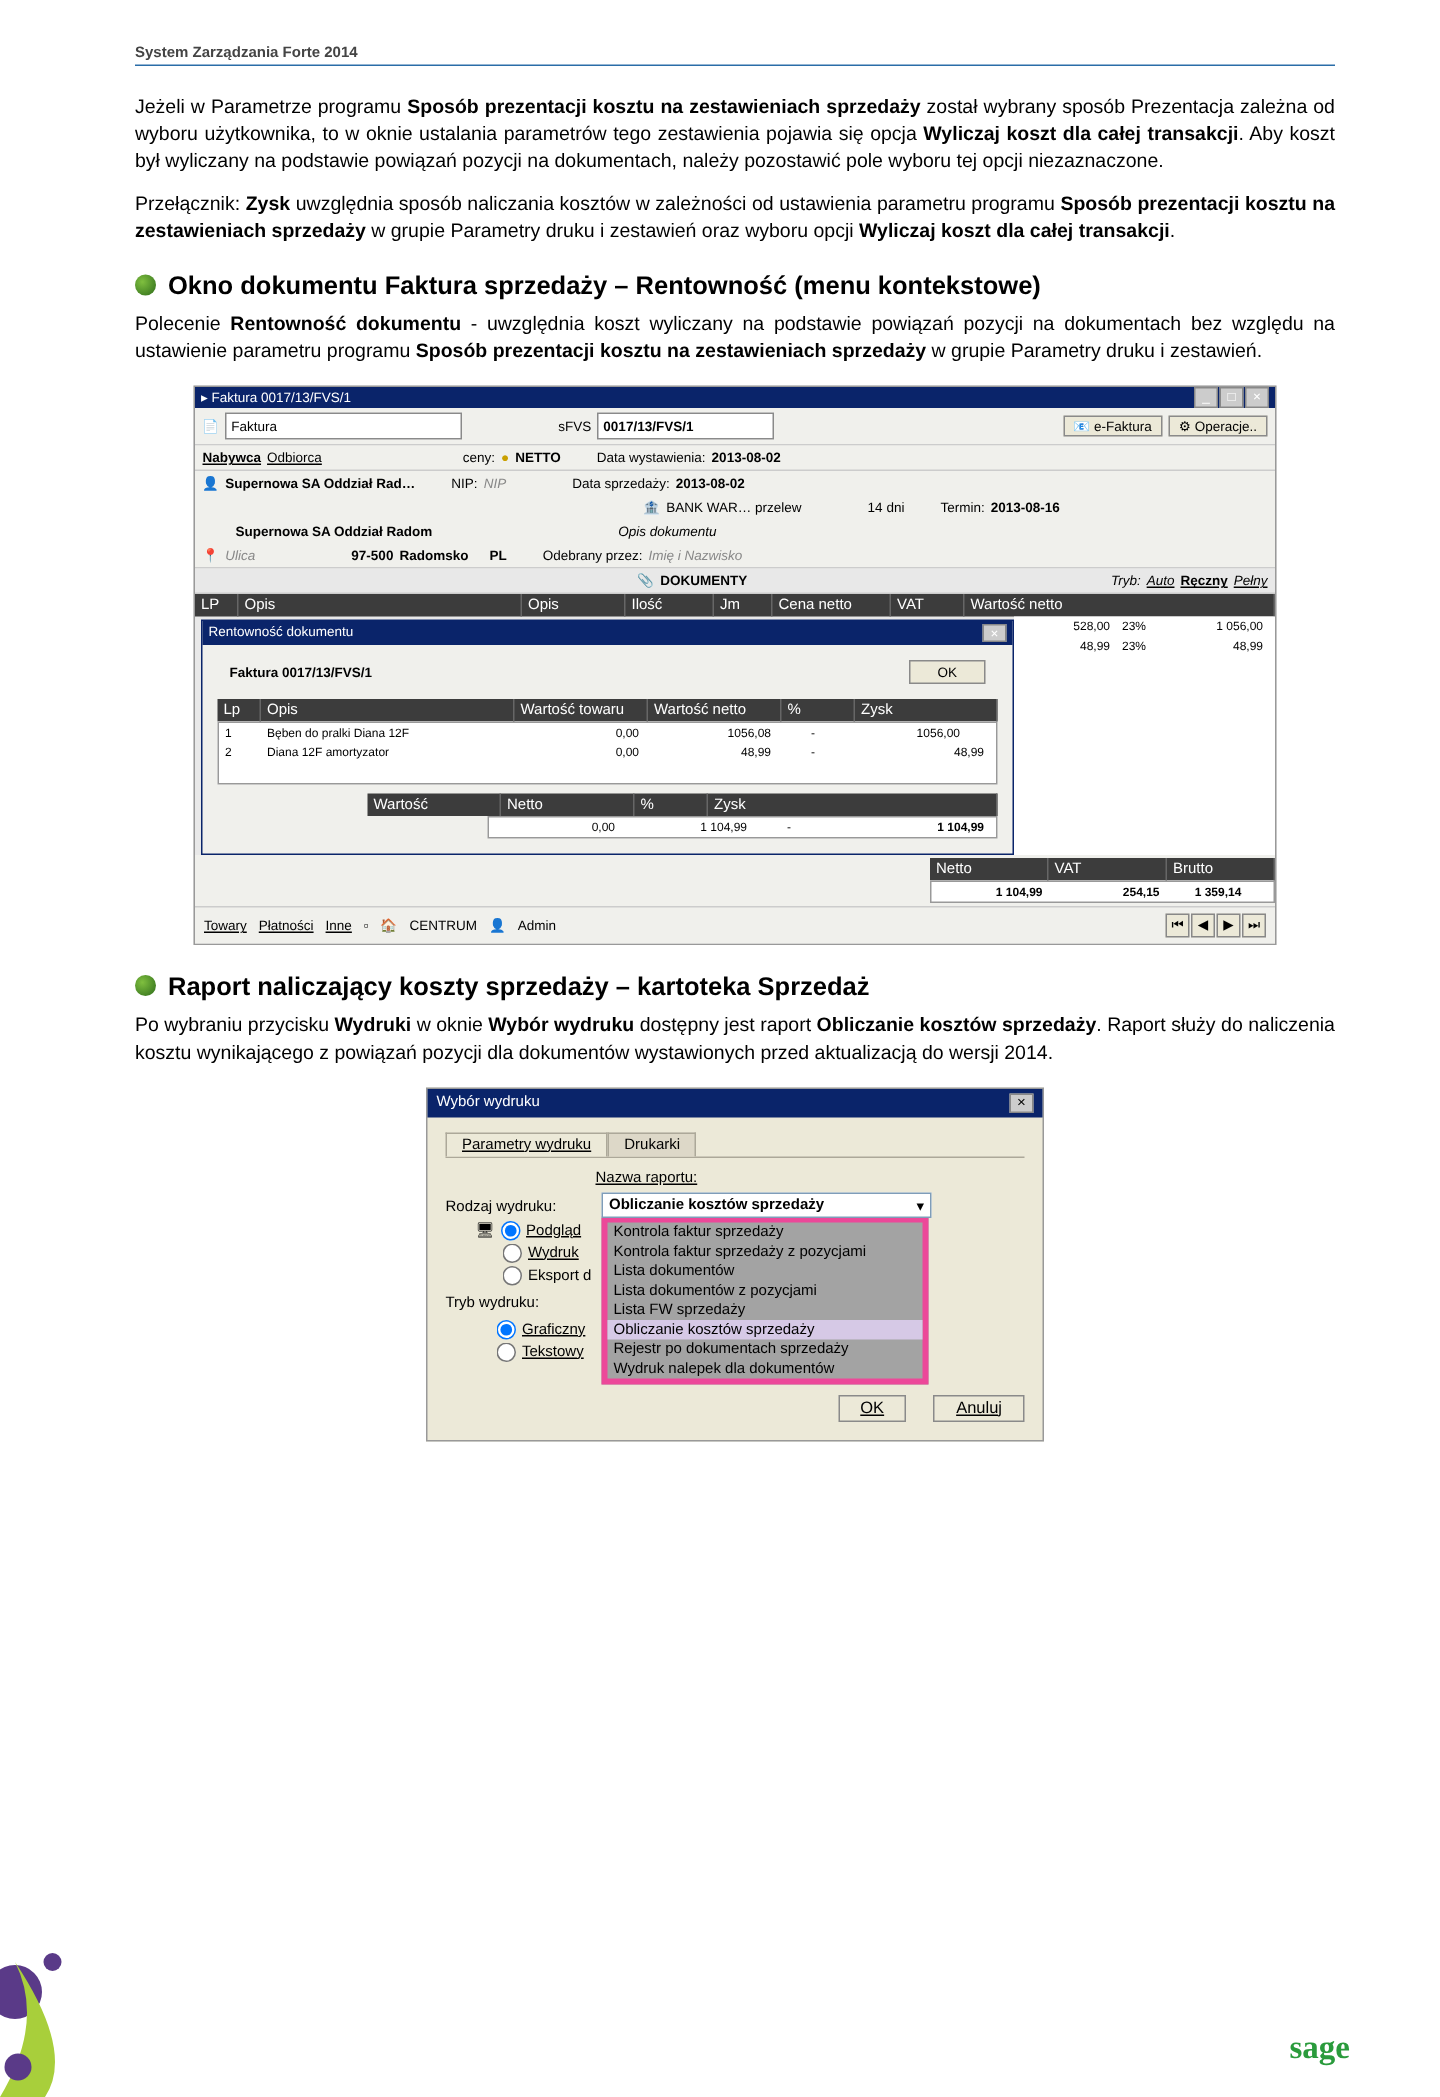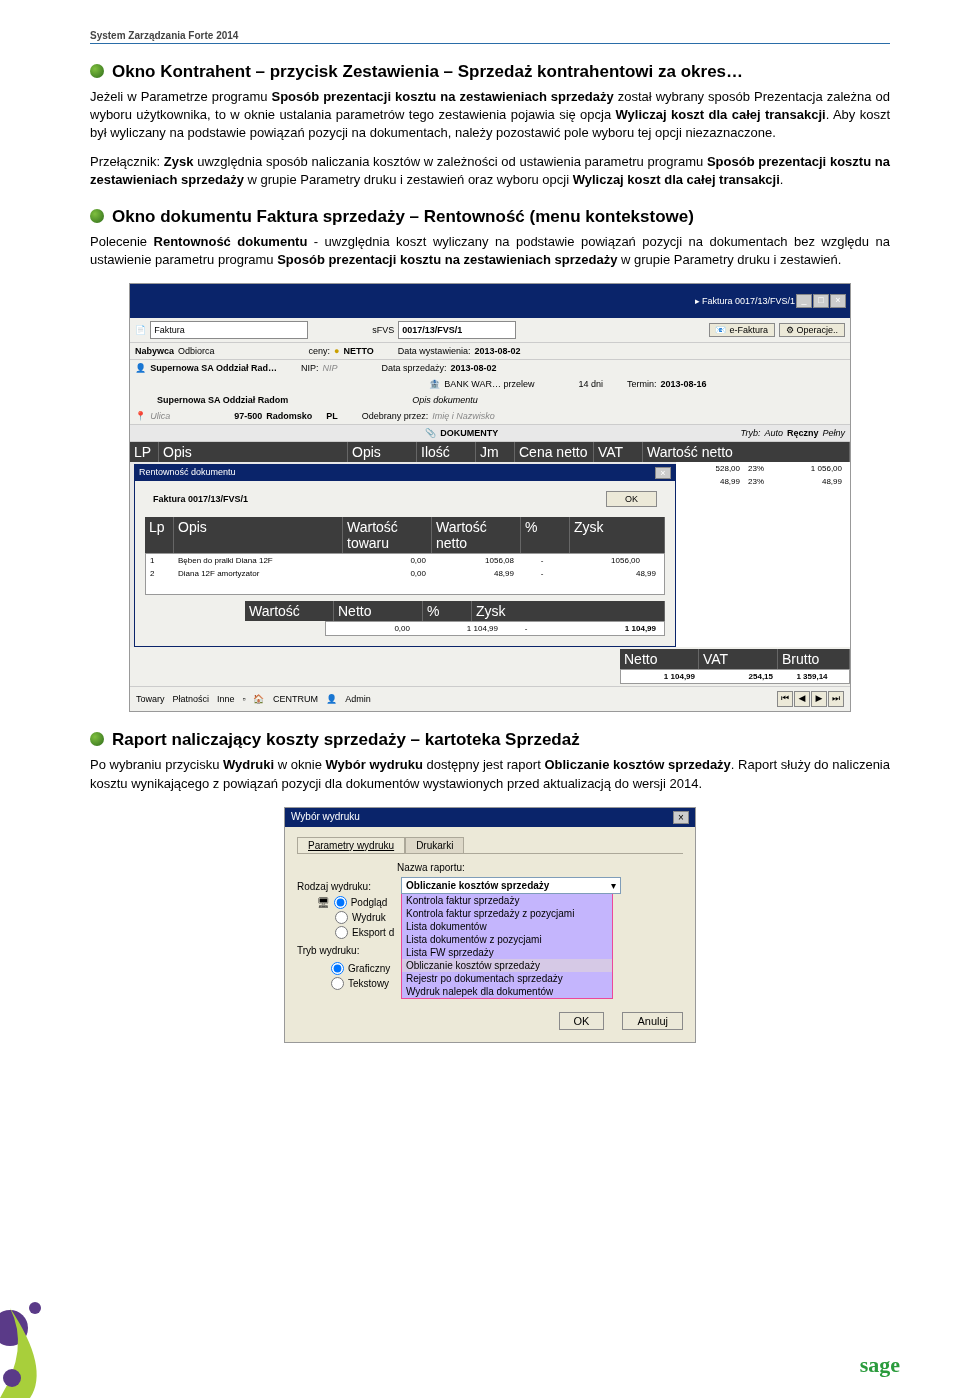--- a/index.html
+++ b/index.html
@@ -9,67 +9,63 @@
   .h2{font-size:17px;font-weight:bold;color:#000;margin:0 0 6px 0;display:flex;align-items:flex-start;gap:8px}
   .bullet{width:14px;height:14px;border-radius:50%;background:radial-gradient(circle at 35% 35%,#7fbf3f,#2d6b1a);flex-shrink:0;margin-top:2px}
   .para{font-size:13px;line-height:1.4;margin:0 0 10px 0;text-align:justify}
   .para b{font-weight:bold}
   .bold{font-weight:bold}
   .fig{display:block;margin:14px auto;border:1px solid #999;background:#eee}
   .fig1{width:720px}
   .fig2{width:410px}
   
   .sc1{font-size:9px;color:#000;background:#e8e8e8}
-  .sc1 .title{background:#0a246a;color:#fff;padding:10px 4px;display:flex;justify-content:flex-end;align-items:center}
+  .sc1 .title{background:#0a246a;color:#fff;padding:0 4px;display:flex;justify-content:space-between;align-items:center}
   .sc1 .wbtns span{display:inline-block;width:14px;height:12px;background:#ccc;border:1px solid #888;margin-left:1px;text-align:center;line-height:10px}
   .sc1 .row{display:flex;align-items:center;gap:4px;padding:3px 5px;background:#f0f0ec;border-bottom:1px solid #ccc;flex-wrap:wrap}
   .sc1 .fld{background:#fff;border:1px solid #8a8a8a;padding:1px 3px;height:14px;display:inline-flex;align-items:center}
   .sc1 .btn{background:#ece9d8;border:1px solid #8a8a8a;padding:1px 6px}
-  .sc1 .tabhead{background:#3c3c3c;color:#fff;display:flex;font-size:14px}
+  .sc1 .tabhead{background:#3c3c3c;color:#fff;display:flex;font-size:10px}
   .sc1 .tabhead div{padding:2px 4px;border-right:1px solid #666}
   .sc1 .tabbody{background:#fff}
   .sc1 .tabrow{display:flex;font-size:8px;padding:1px 0}
   .sc1 .tabrow div{padding:1px 4px}
   .sc1 .modal{position:relative;background:#f0f0ec;border:1px solid #0a246a;margin:2px 0 0 4px;width:540px}
   .sc1 .modtitle{background:#0a246a;color:#fff;padding:2px 4px;display:flex;justify-content:space-between}
   .sc1 .foot{display:flex;align-items:center;gap:8px;padding:4px 6px;background:#f0f0ec;border-top:1px solid #ccc}
   .navb{display:flex;gap:1px}
   .navb span{display:inline-block;width:14px;height:14px;background:#ece9d8;border:1px solid #888;text-align:center;line-height:12px}
   .right{margin-left:auto}
   
   .sc2{font-size:10px;background:#ece9d8}
   .sc2 .title{background:#0a246a;color:#fff;padding:3px 6px;display:flex;justify-content:space-between}
   .sc2 .body{padding:10px 12px}
   .sc2 .tabs{display:flex;gap:0;border-bottom:1px solid #aca899;margin-bottom:8px}
   .sc2 .tab{background:#ece9d8;border:1px solid #aca899;border-bottom:none;padding:2px 10px;font-size:10px}
   .sc2 .lbl{display:inline-block;width:100px}
   .sc2 .dd{background:#fff;border:1px solid #7f9db9;padding:2px 4px;width:210px;position:relative}
-  .sc2 .list{border:1px solid #ec4899;background:#c4b5fd;width:210px;margin-left:104px;margin-top:-1px}
+  .sc2 .list{border:4px solid #ec4899;background:#a3a3a3;width:210px;margin-left:104px;margin-top:-1px}
   .sc2 .list div{padding:1px 4px;font-size:10px}
   .sc2 .list .sel{background:#d6c9e6}
   .sc2 .radio{display:flex;align-items:center;gap:4px;margin:2px 0}
   .sc2 .radio input{margin:0}
   .sc2 .btns{display:flex;justify-content:flex-end;gap:18px;padding:10px 12px 12px 12px}
   .sc2 .btn{background:#ece9d8;border:1px solid #8a8a8a;padding:2px 14px;font-size:11px}
   .logo{position:absolute;right:60px;bottom:20px;font-size:22px;font-weight:bold;color:#2a9b3c;font-family:Georgia,serif}
   .deco{position:absolute;left:0;bottom:0;width:90px;height:160px;pointer-events:none}
-  .underline{}
+  .underline{text-decoration:underline}
   .ital{font-style:italic}
 </style>
 </head>
 <body>
 
 <div class="page">
   <div class="hdr">System Zarządzania Forte 2014</div>
 
   <div class="section">
-    <div class="h2">
-        <span class="bullet"></span>
-        <span>Okno Kontrahent – przycisk Zestawienia – Sprzedaż kontrahentowi za okres…</span>
-      </div>
     <p class="para"><span>Jeżeli w Parametrze programu </span><b>Sposób prezentacji kosztu na zestawieniach sprzedaży</b><span> został wybrany sposób Prezentacja zależna od wyboru użytkownika, to w oknie ustalania parametrów tego zestawienia pojawia się opcja </span><b>Wyliczaj koszt dla całej transakcji</b><span>. Aby koszt był wyliczany na podstawie powiązań pozycji na dokumentach, należy pozostawić pole wyboru tej opcji niezaznaczone.</span></p>
     <p class="para"><span>Przełącznik: </span><b>Zysk</b><span> uwzględnia sposób naliczania kosztów w zależności od ustawienia parametru programu </span><b>Sposób prezentacji kosztu na zestawieniach sprzedaży</b><span> w grupie Parametry druku i zestawień oraz wyboru opcji </span><b>Wyliczaj koszt dla całej transakcji</b><span>.</span></p>
   </div>
 
   <div class="section">
     <div class="h2">
         <span class="bullet"></span>
         <span>Okno dokumentu Faktura sprzedaży – Rentowność (menu kontekstowe)</span>
       </div>
     <p class="para"><span>Polecenie </span><b>Rentowność dokumentu</b><span> - uwzględnia koszt wyliczany na podstawie powiązań pozycji na dokumentach bez względu na ustawienie parametru programu </span><b>Sposób prezentacji kosztu na zestawieniach sprzedaży</b><span> w grupie Parametry druku i zestawień.</span></p>

